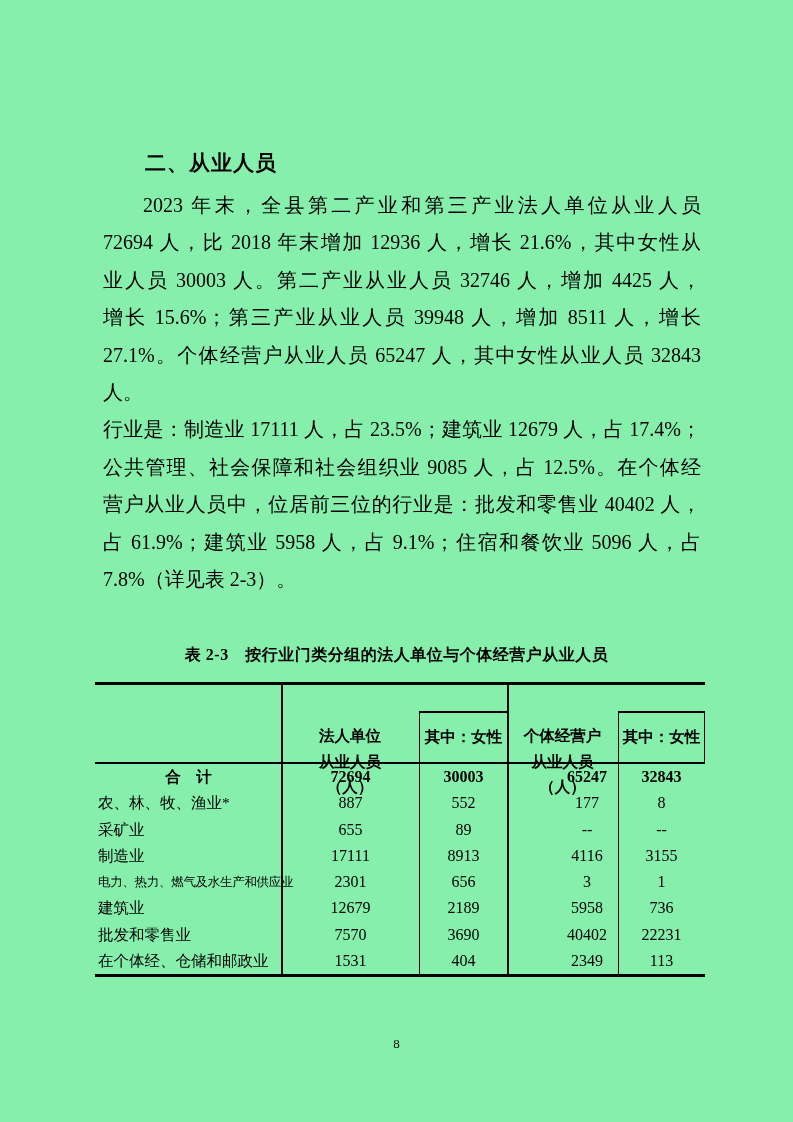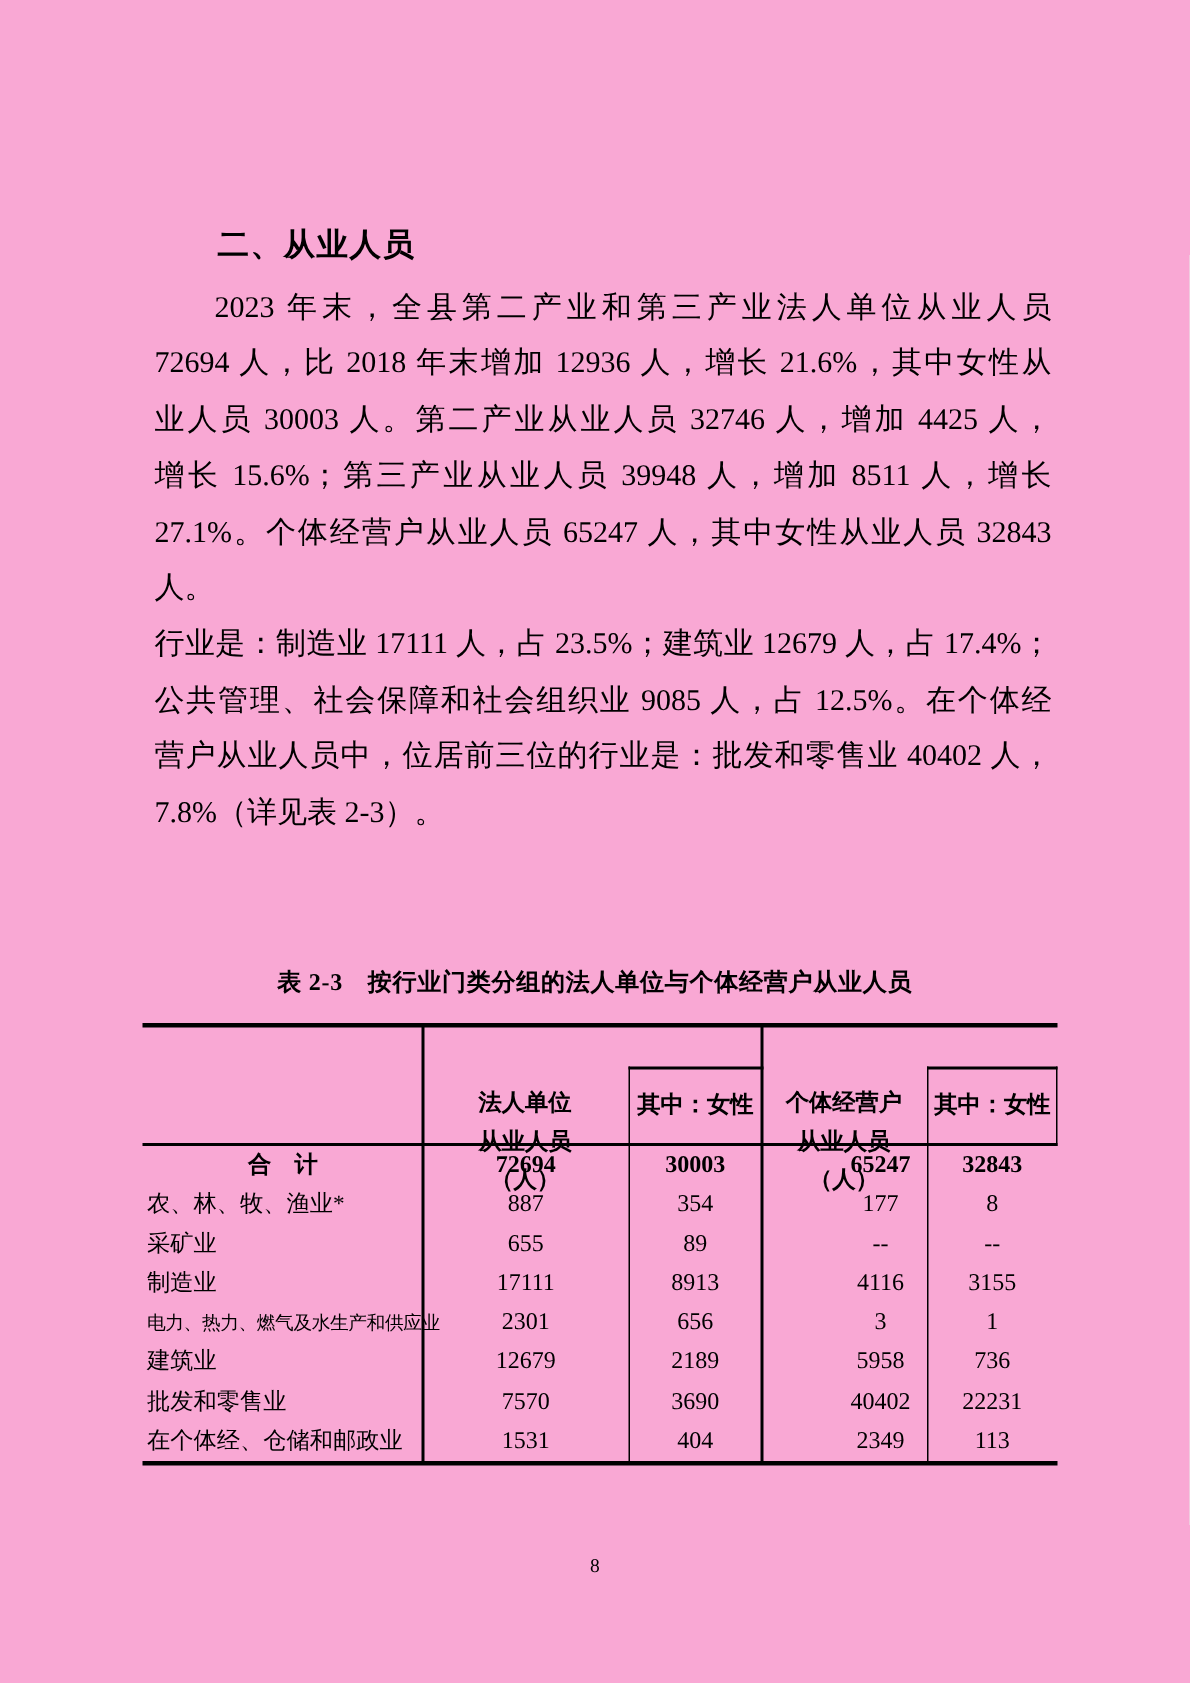--- a/index.html
+++ b/index.html
@@ -1,20 +1,20 @@
 <!DOCTYPE html>
 <html><head>
 <meta charset="utf-8">
 <style>
   html,body{margin:0;padding:0;background:#e8e8e8;}
   .page{
     position:relative;
     width:793px;height:1122px;
     margin:0 auto;
-    background:#f9a8d4;
+    background:#86efac;
     color:#000;
     font-family:"Liberation Serif","DejaVu Serif",serif;
     overflow:hidden;
   }
   .heading{
     position:absolute;left:145px;top:149px;margin:0;
     font-family:"Liberation Sans","DejaVu Sans",sans-serif;
     font-size:21px;font-weight:bold;letter-spacing:1px;
   }
   .body-text{
@@ -77,20 +77,21 @@
   <div class="body-text" id="paragraphs">
       <div class="tline para-first">2023 年末，全县第二产业和第三产业法人单位从业人员</div>
       <div class="tline">72694 人，比 2018 年末增加 12936 人，增长 21.6%，其中女性从</div>
       <div class="tline">业人员 30003 人。第二产业从业人员 32746 人，增加 4425 人，</div>
       <div class="tline">增长 15.6%；第三产业从业人员 39948 人，增加 8511 人，增长</div>
       <div class="tline">27.1%。个体经营户从业人员 65247 人，其中女性从业人员 32843</div>
       <div class="tline para-last">人。</div>
       <div class="tline">行业是：制造业 17111 人，占 23.5%；建筑业 12679 人，占 17.4%；</div>
       <div class="tline">公共管理、社会保障和社会组织业 9085 人，占 12.5%。在个体经</div>
       <div class="tline">营户从业人员中，位居前三位的行业是：批发和零售业 40402 人，</div>
+      <div class="tline">占 61.9%；建筑业 5958 人，占 9.1%；住宿和餐饮业 5096 人，占</div>
       <div class="tline para-last">7.8%（详见表 2-3）。</div>
     </div>
 
   <div class="table-title">表 2-3　按行业门类分组的法人单位与个体经营户从业人员</div>
 
   <div class="stat-table">
 
     <div class="bline" style="left:0;top:0;width:610px;height:3px;"></div>
     <div class="bline" style="left:0;top:80px;width:610px;height:2px;"></div>
     <div class="bline" style="left:0;top:292px;width:610px;height:2.5px;"></div>
@@ -119,21 +120,21 @@
         <div class="trow total">
           <div class="cell cell-label">合　计</div>
           <div class="cell cell-v c1">72694</div>
           <div class="cell cell-v c2">30003</div>
           <div class="cell cell-v c3">65247</div>
           <div class="cell cell-v c4">32843</div>
         </div>
         <div class="trow">
           <div class="cell cell-label">农、林、牧、渔业*</div>
           <div class="cell cell-v c1">887</div>
-          <div class="cell cell-v c2">354</div>
+          <div class="cell cell-v c2">552</div>
           <div class="cell cell-v c3">177</div>
           <div class="cell cell-v c4">8</div>
         </div>
         <div class="trow">
           <div class="cell cell-label">采矿业</div>
           <div class="cell cell-v c1">655</div>
           <div class="cell cell-v c2">89</div>
           <div class="cell cell-v c3">--</div>
           <div class="cell cell-v c4">--</div>
         </div>

